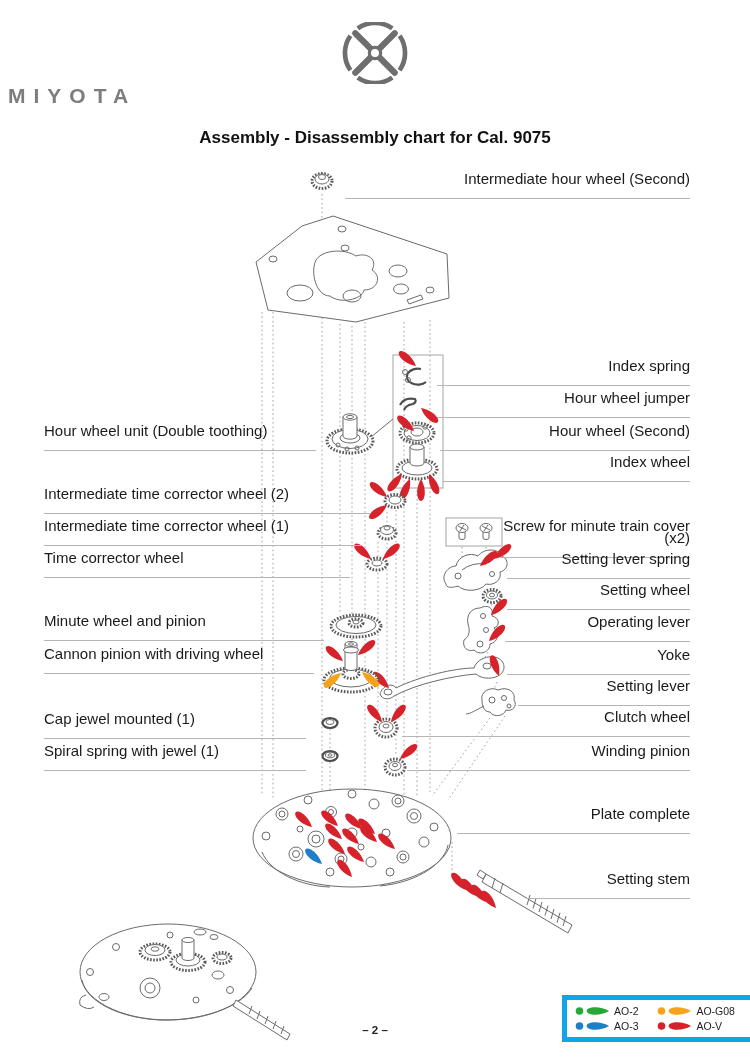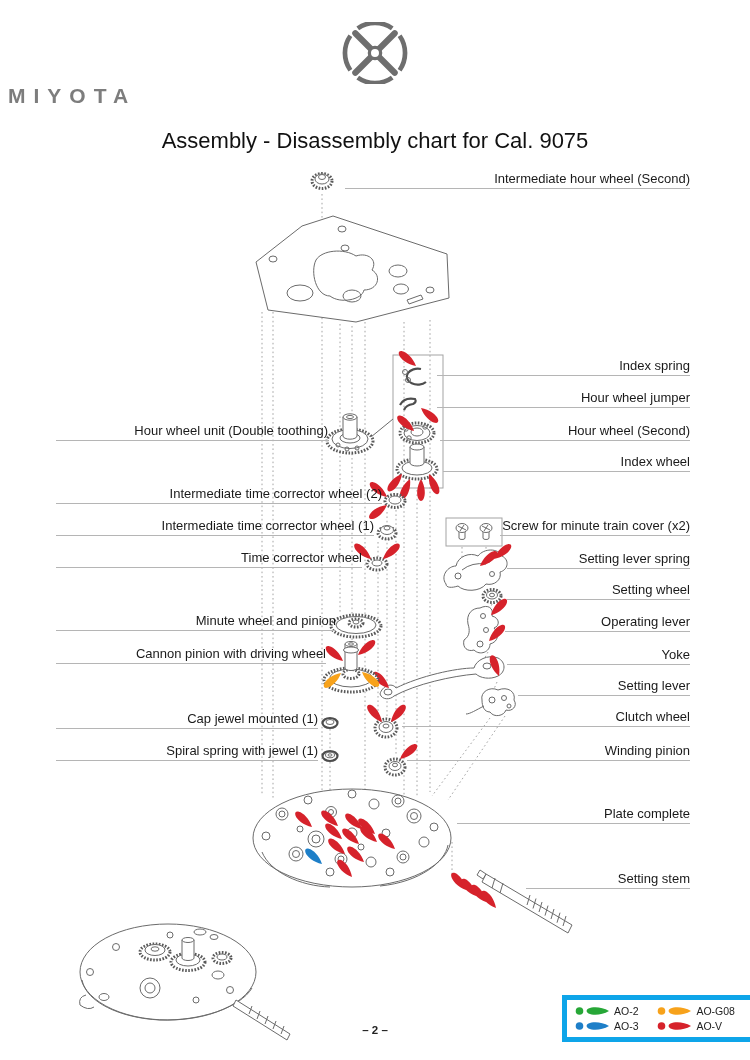--- a/index.html
+++ b/index.html
@@ -2,26 +2,26 @@
 <html><head>
 <meta charset="utf-8">
 <style>
   html,body{margin:0;padding:0;background:#fff;}
   #page{position:relative;width:750px;height:1060px;background:#fff;overflow:hidden;
         font-family:"Liberation Sans","DejaVu Sans",sans-serif;color:#1a1a1a;}
   .logo{position:absolute;left:50%;transform:translateX(-50%);top:22px;}
   .wordmark{position:absolute;top:84px;left:0;right:0;text-align:left;
             font-size:21px;font-weight:bold;letter-spacing:8px;text-indent:8px;color:#7d7d7d;}
   .title{position:absolute;top:128px;left:0;right:0;text-align:center;
-         font-size:22px;font-weight:normal;color:#111;}
+         font-size:17px;font-weight:bold;color:#111;}
   .diagram{position:absolute;left:0;top:0;width:750px;height:1060px;}
-  .lbl{position:absolute;font-size:13px;line-height:12px;color:#1a1a1a;
-       border-bottom:1px solid #b5b5b5;padding-bottom:3px;}
+  .lbl{position:absolute;font-size:15px;line-height:12px;color:#1a1a1a;
+       border-bottom:1px solid #b5b5b5;padding-bottom:13px;}
   .lbl.r{right:60px;text-align:right;}
-  .lbl.l{left:56px;text-align:right;}
+  .lbl.l{left:44px;text-align:left;}
   .legend{position:absolute;left:546px;top:995px;width:168px;background:#fff;
           border:5px solid #0ea5e9;display:grid;grid-template-columns:1fr 1.15fr;
           grid-template-rows:auto auto;grid-auto-flow:column;gap:3px 8px;padding:5px 8px;margin-left:16px;}
   .leg-item{display:flex;align-items:center;gap:5px;font-size:10.5px;color:#222;}
   .pageno{position:absolute;top:1024px;left:0;right:0;text-align:center;
           font-size:11.5px;font-weight:bold;color:#222;}
   
   .ln{fill:none;stroke:#6b6b6b;stroke-width:1;}
   .ln2{fill:none;stroke:#4d4d4d;stroke-width:2.2;}
   .fw{fill:#fff;stroke:#6b6b6b;stroke-width:1;}

